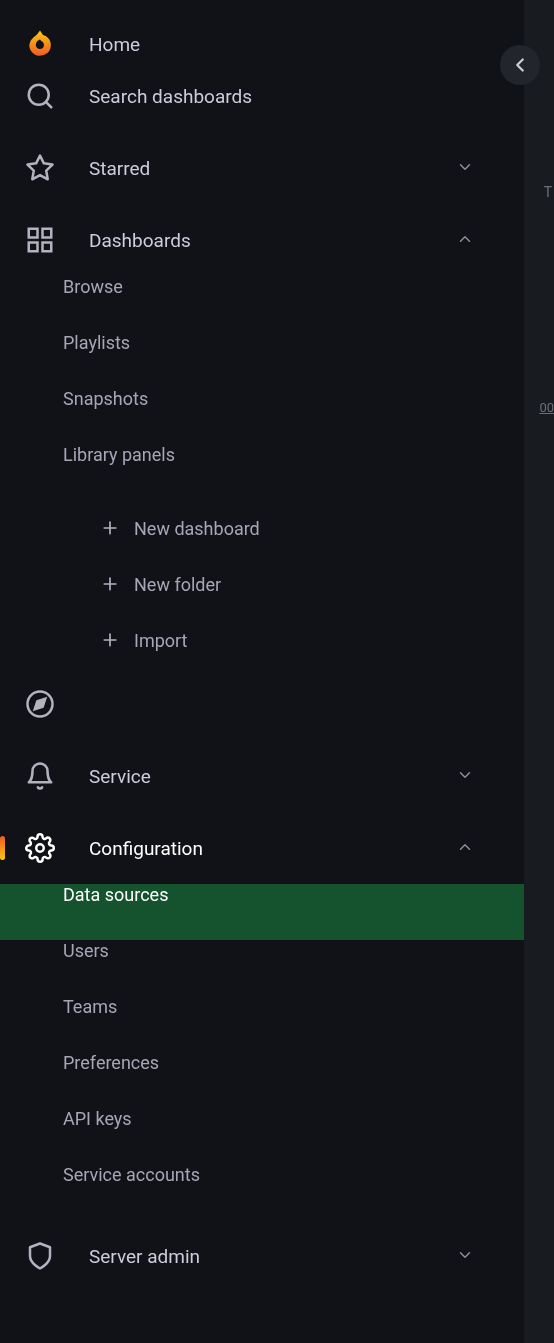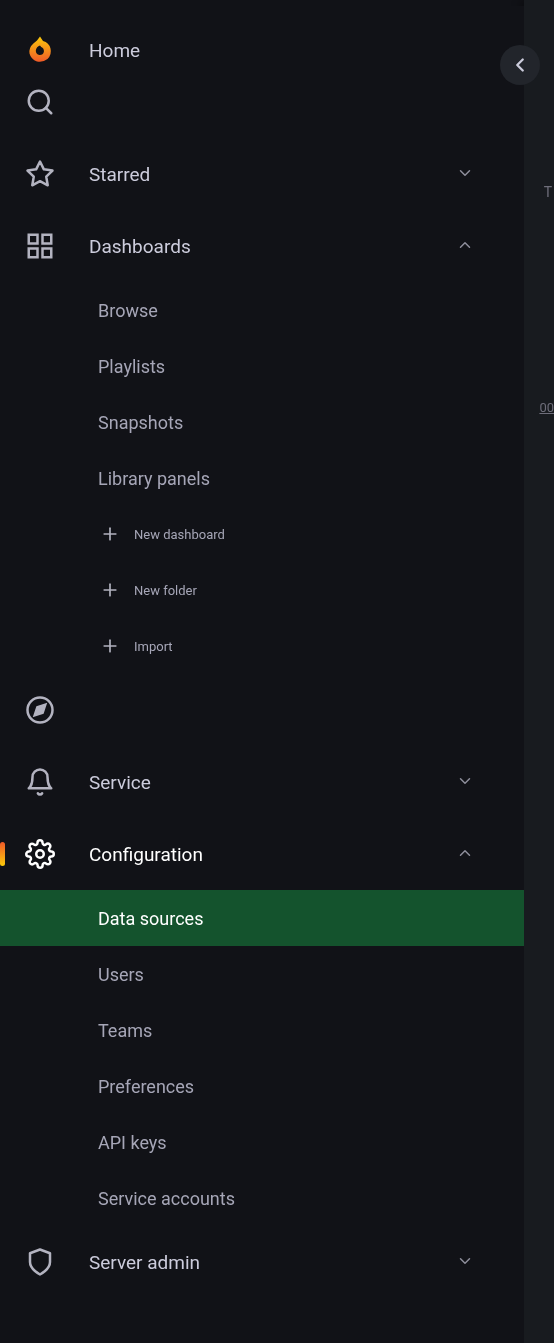--- a/index.html
+++ b/index.html
@@ -68,38 +68,38 @@
       height: 20px;
       margin-right: 48px;
       color: #8e8e9b;
     }
     .chevron svg {
       width: 18px;
       height: 18px;
     }
     .sub-item {
       display: flex;
-      align-items: center;
+      align-items: flex-start;
       height: 56px;
-      padding-left: 98px;
+      padding-left: 63px;
       cursor: pointer;
       font-size: 18px;
       color: #a6a6b7;
     }
     .sub-item.selected {
       background: #14532d;
       color: #ffffff;
     }
     .sub-item-with-icon {
       display: flex;
       align-items: center;
       height: 56px;
       padding-left: 100px;
       cursor: pointer;
-      font-size: 13px;
+      font-size: 18px;
       color: #a6a6b7;
     }
     .sub-icon {
       width: 20px;
       height: 20px;
       display: flex;
       align-items: center;
       justify-content: center;
       margin-right: 14px;
     }
@@ -164,21 +164,21 @@
 </div>
 
 <div class="collapse-btn">
   <svg viewBox="0 0 24 24" fill="none" stroke="currentColor" stroke-width="2.5" stroke-linecap="round" stroke-linejoin="round">
     <polyline points="15 18 9 12 15 6"></polyline>
   </svg>
 </div>
 
 <div class="sidebar">
 
-  <div class="nav-item" style="height:60px;padding-top:28px;margin-top:6px;">
+  <div class="nav-item" style="height:60px;padding-top:28px;">
     <span class="nav-icon">
       <svg class="grafana-logo" viewBox="0 0 100 100">
         <path d="M50 5 L60 20 Q80 25 85 45 Q90 65 75 80 Q60 92 40 88 Q20 82 15 62 Q12 42 28 28 L40 18 Z M50 35 Q38 38 36 52 Q36 64 48 67 Q60 68 63 56 Q64 44 54 40 Z" fill="url(#grad)"></path>
         <defs>
           <linearGradient id="grad" x1="0%" y1="0%" x2="0%" y2="100%">
             <stop offset="0%" stop-color="#fbca0a"></stop>
             <stop offset="100%" stop-color="#f05a28"></stop>
           </linearGradient>
         </defs>
       </svg>
@@ -186,20 +186,21 @@
     <span class="nav-label">Home</span>
   </div>
 
   <div class="nav-item">
     <span class="nav-icon">
       <svg viewBox="0 0 24 24" fill="none" stroke="#b3b3c0" stroke-width="2" stroke-linecap="round">
         <circle cx="11" cy="11" r="8"></circle>
         <line x1="21" y1="21" x2="16.65" y2="16.65"></line>
       </svg>
     </span>
+    <span class="nav-label">Search dashboards</span>
   </div>
 
   <div class="nav-item">
     <span class="nav-icon">
       <svg viewBox="0 0 24 24" fill="none" stroke="#b3b3c0" stroke-width="2" stroke-linejoin="round">
         <polygon points="12 2 15.09 8.26 22 9.27 17 14.14 18.18 21.02 12 17.77 5.82 21.02 7 14.14 2 9.27 8.91 8.26 12 2"></polygon>
       </svg>
     </span>
     <span class="nav-label">Starred</span>
     <span class="chevron">

